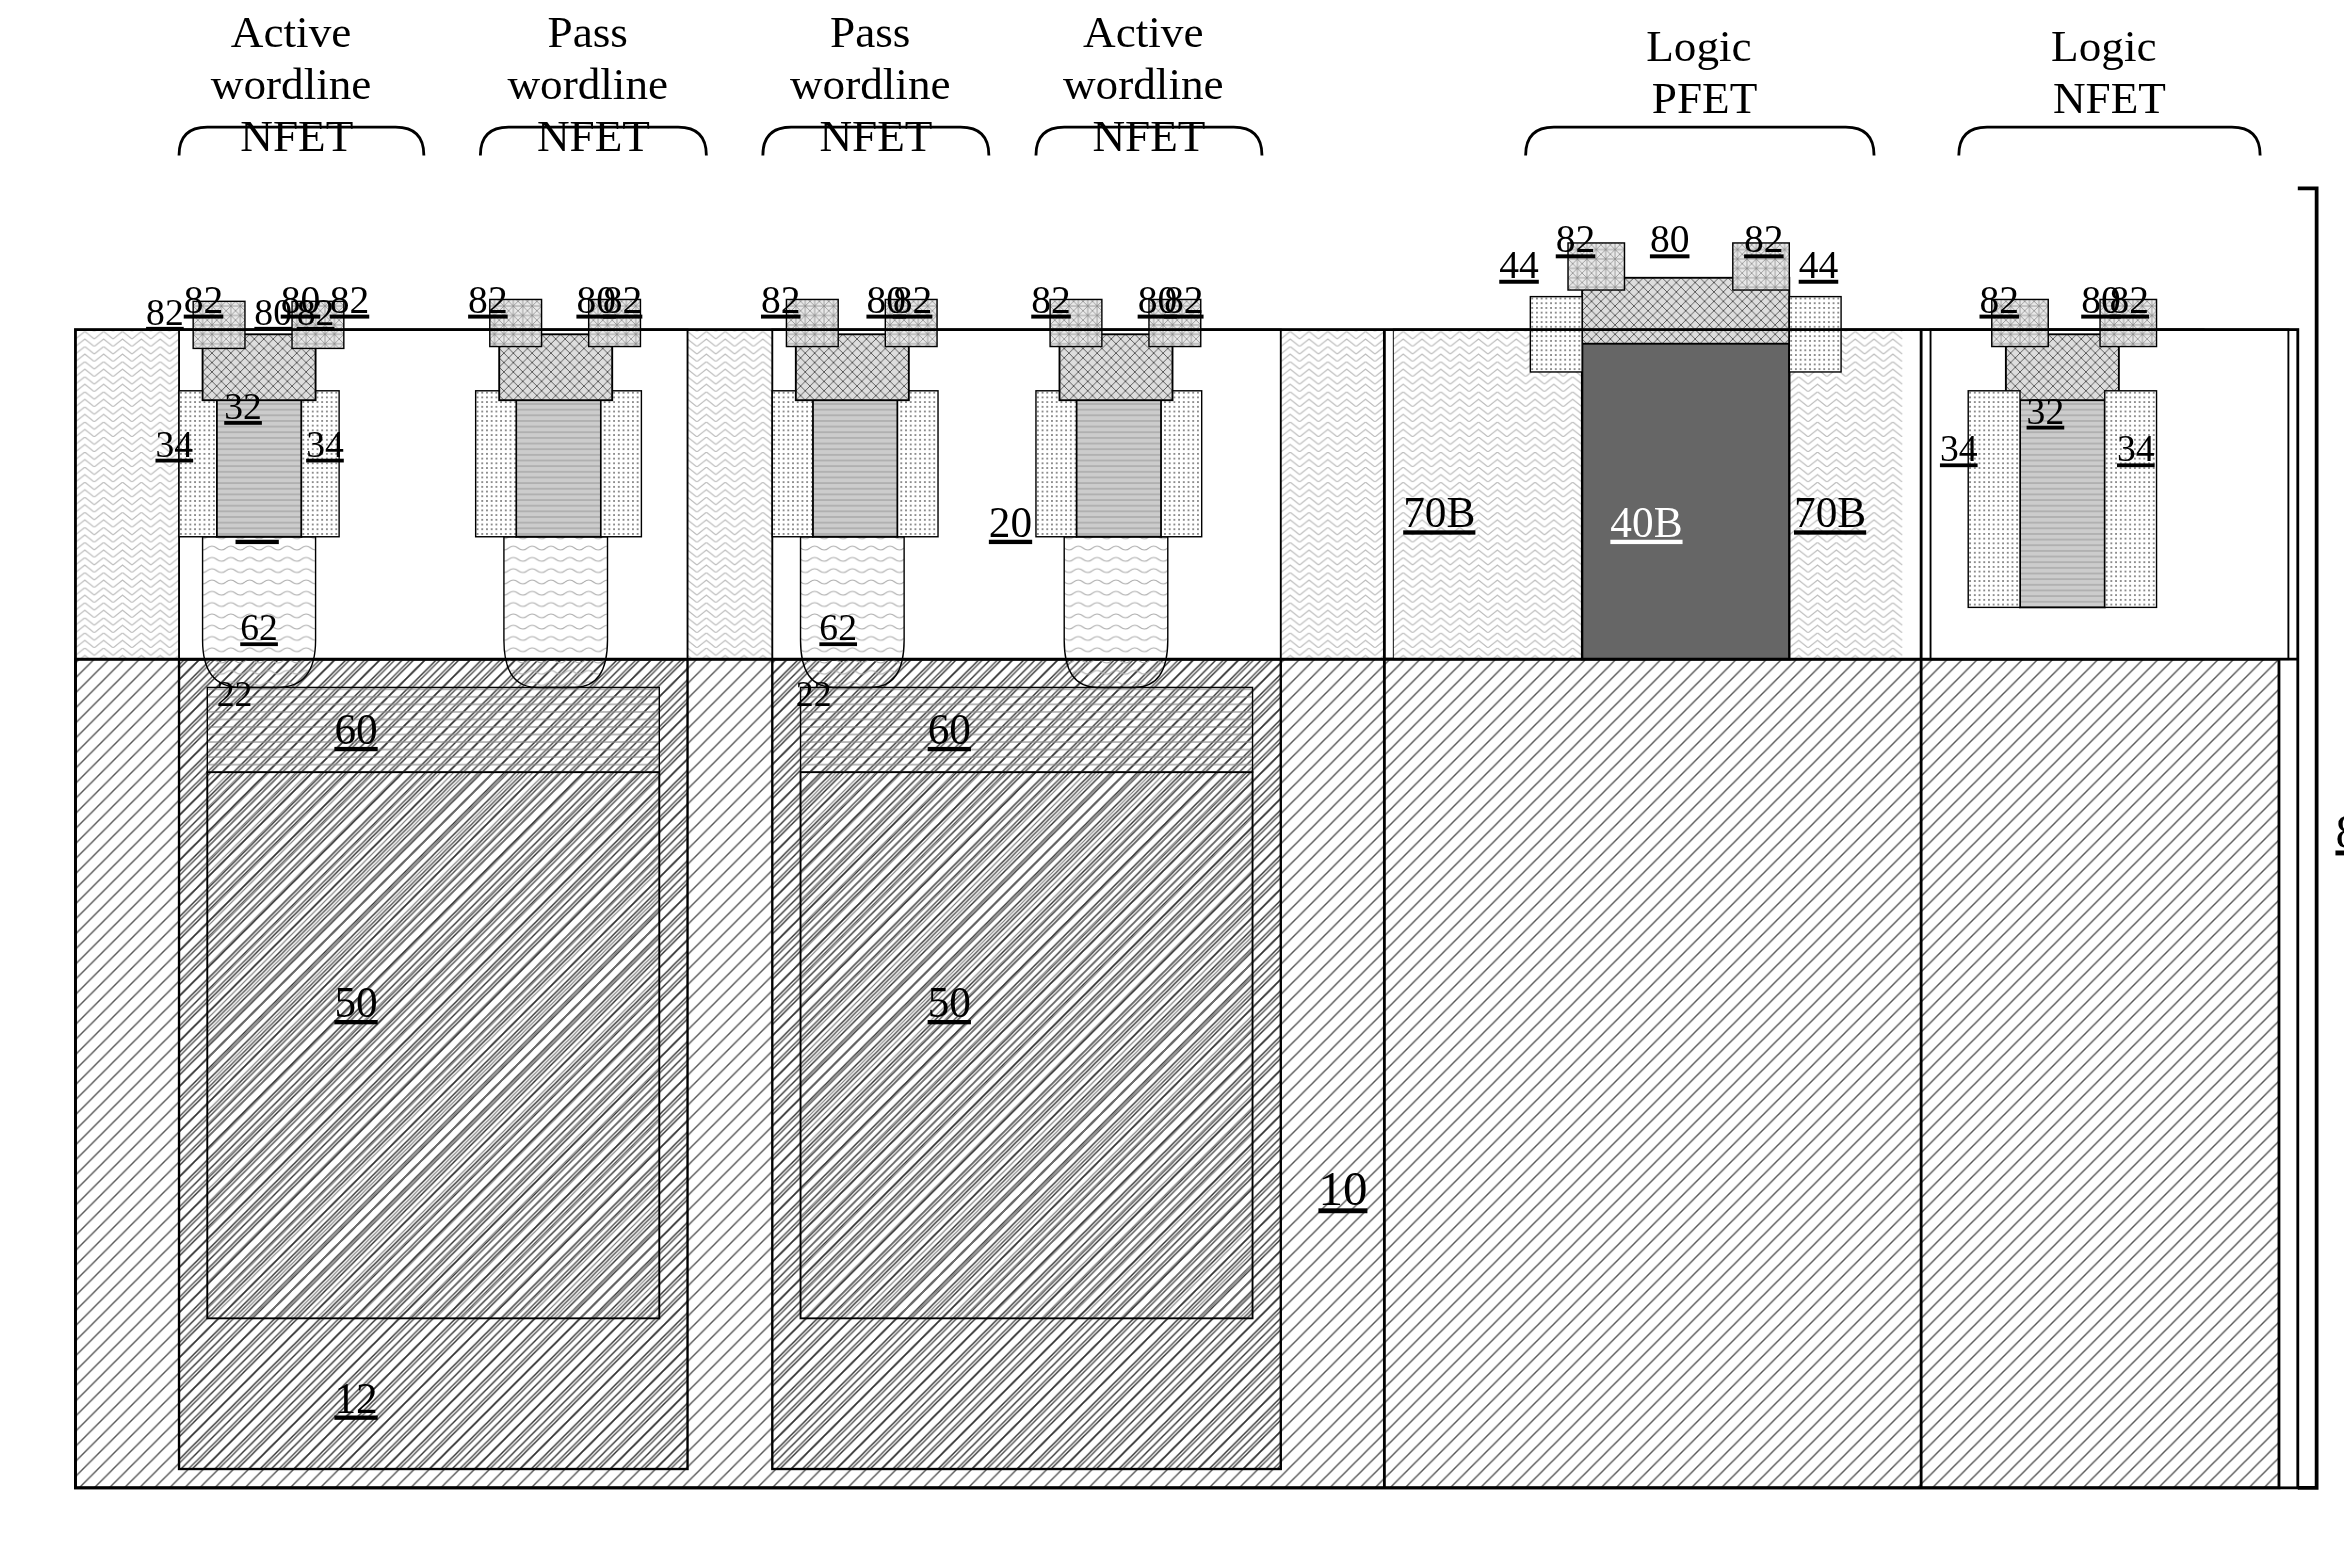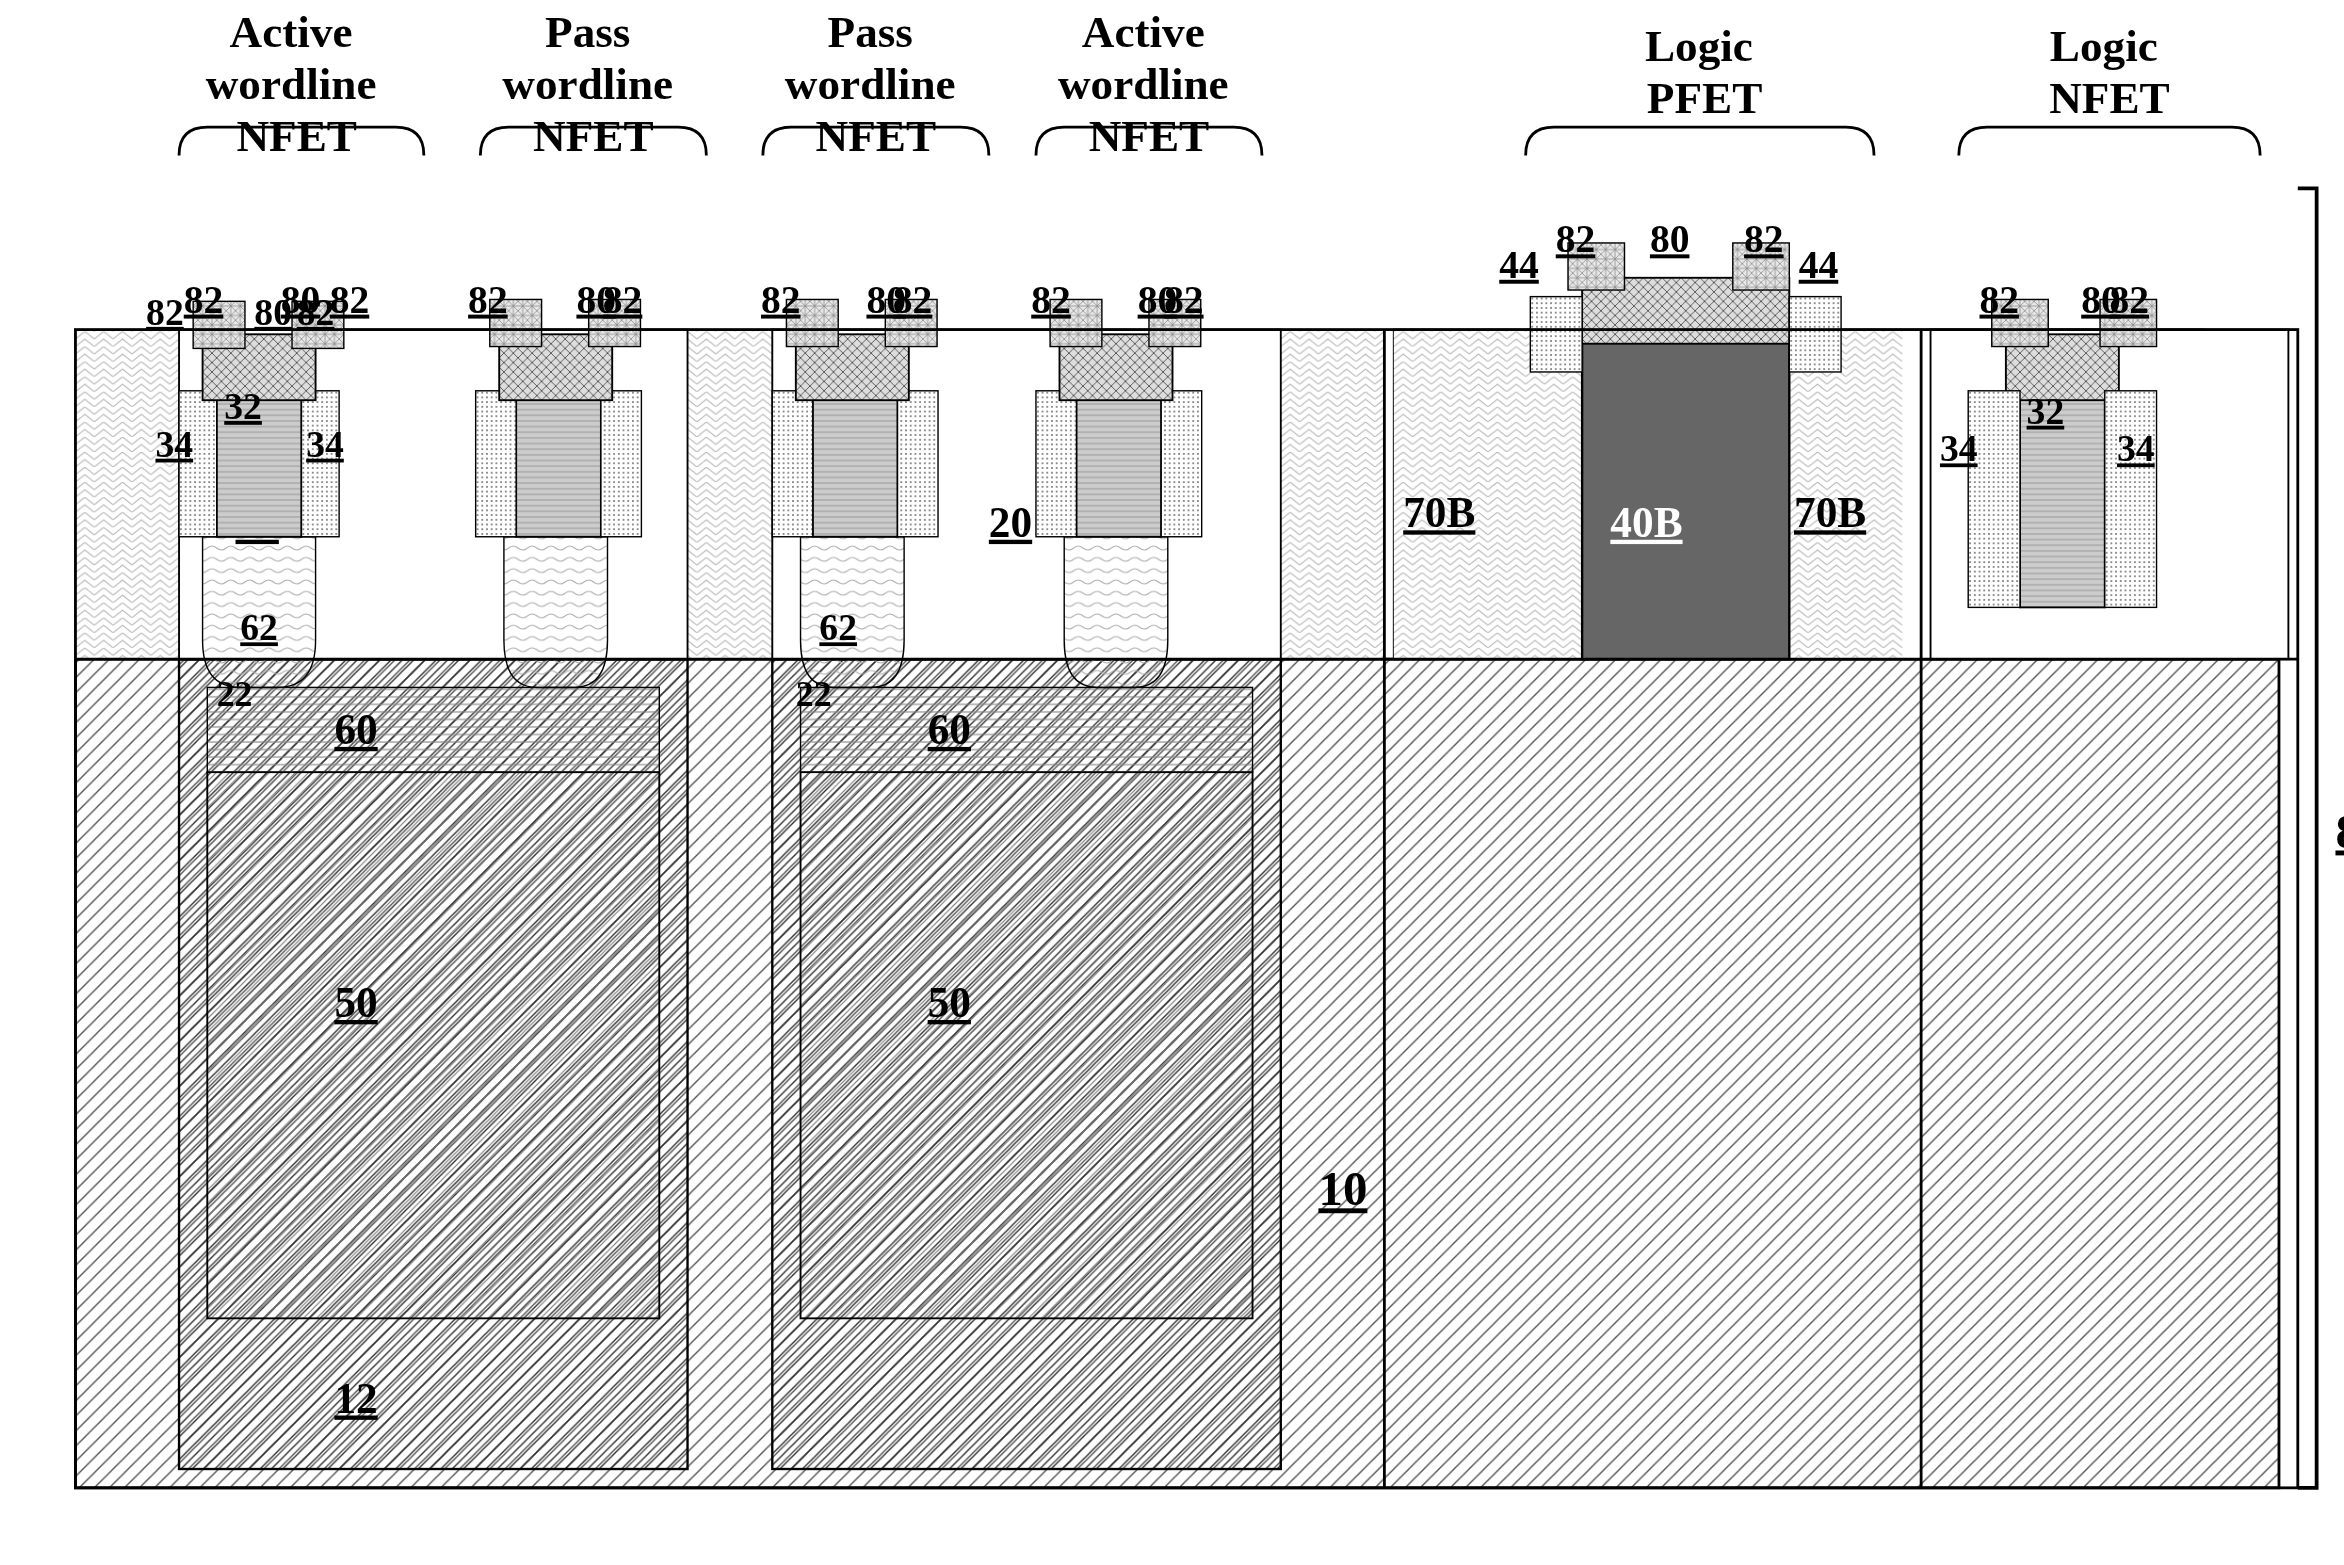--- a/index.html
+++ b/index.html
@@ -10,21 +10,20 @@
       height: 1566px;
       overflow: hidden;
       position: relative;
     }
 
     .diagram-container {
       position: absolute;
       top: 0; left: 0;
       width: 1859px;
       height: 1566px;
-      font-weight: bold;
     }
 
     svg {
       width: 2345px;
       height: 1566px;
     }
 
     
   </style>
 </head>

